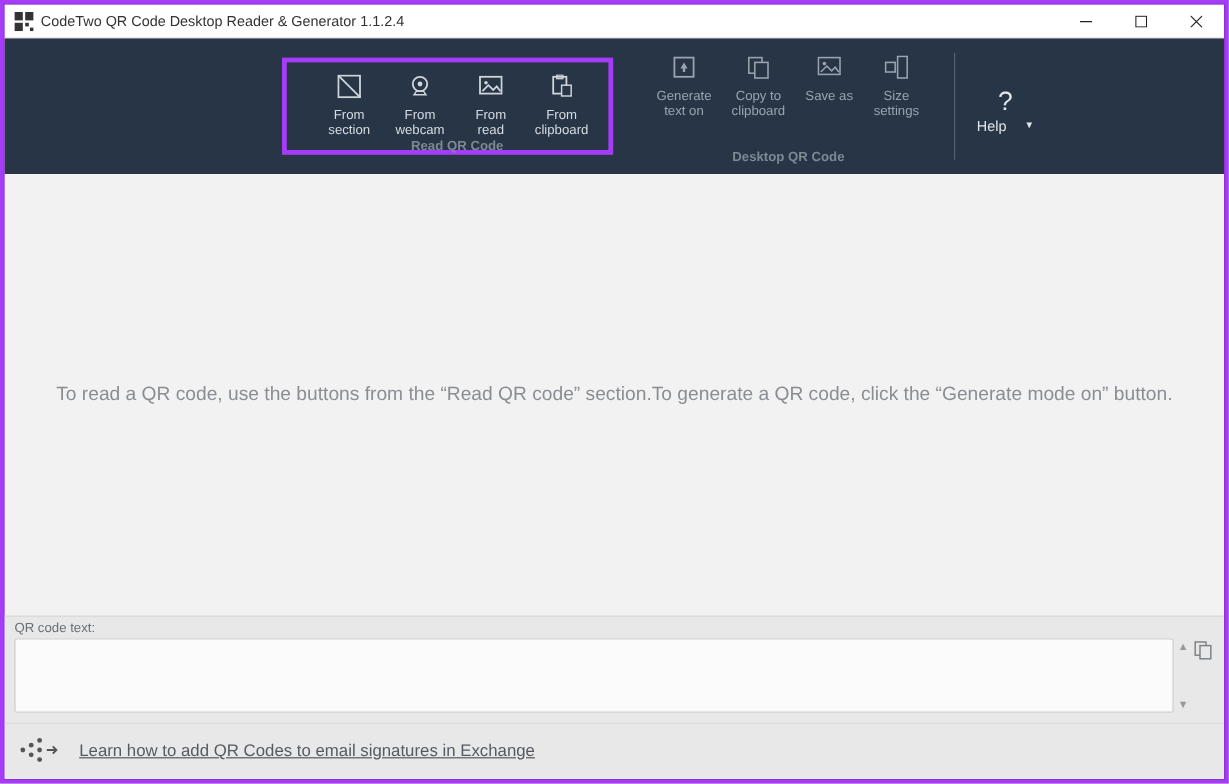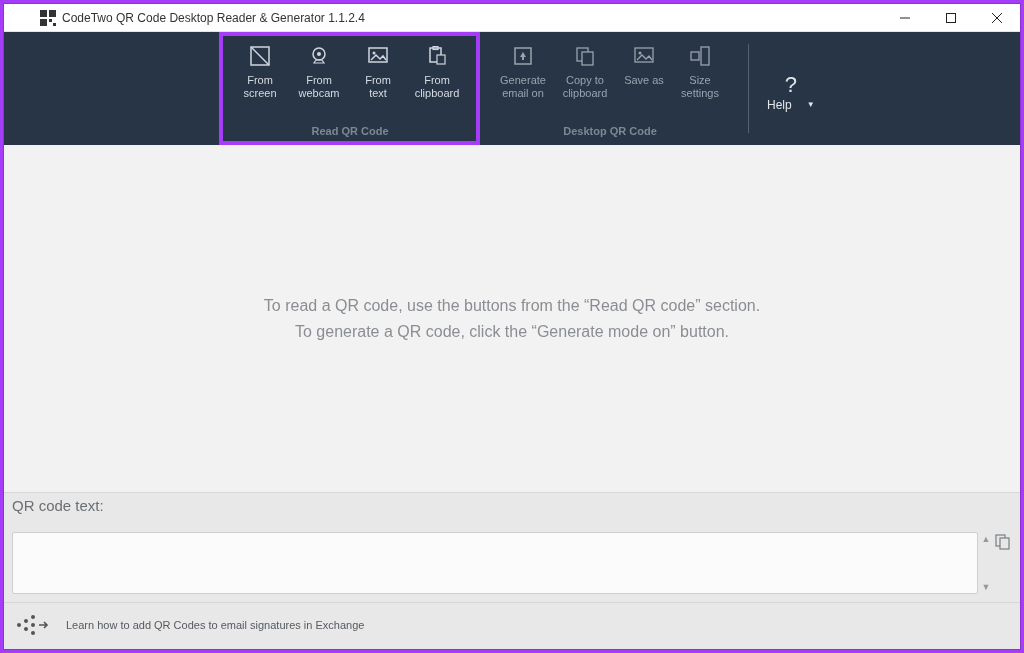--- a/index.html
+++ b/index.html
@@ -23,21 +23,20 @@
     flex-direction: column;
     box-shadow: 0 0 0 1px rgba(0,0,0,0.15);
   }
   
   .titlebar {
     height: 28px;
     display: flex;
     align-items: center;
     background: #fff;
     border-bottom: 1px solid #e5e5e5;
-    padding-left: 28px;
   }
   .titlebar .app-icon {
     width: 16px;
     height: 16px;
     margin: 0 6px 0 8px;
   }
   .titlebar .title-text {
     font-size: 12px;
     color: #333;
     flex: 0 0 auto;
@@ -64,22 +63,22 @@
   }
   .ribbon-group {
     display: flex;
     flex-direction: column;
     align-items: center;
     padding: 6px 12px 4px 12px;
     position: relative;
   }
   .ribbon-group.highlighted {
     border: 4px solid #a53cf7;
-    margin: 0;
-    padding: 2px 8px 0 9px;
+    margin: 16px;
+    padding: 2px 8px 0 24px;
   }
   .ribbon-row {
     display: flex;
     gap: 0px;
   }
   .ribbon-btn {
     width: 62px;
     display: flex;
     flex-direction: column;
     align-items: center;
@@ -141,39 +140,39 @@
   
   .content {
     flex: 1;
     background: #f2f2f2;
     display: flex;
     flex-direction: column;
   }
   .center-msg {
     flex: 1;
     display: flex;
-    flex-direction: column;
+    flex-direction: row;
     align-items: center;
     justify-content: center;
     color: #8a8e93;
     font-size: 16px;
     line-height: 26px;
     text-align: center;
     padding: 0 30px;
   }
   .qr-panel {
     background: #e8e8e8;
     border-top: 1px solid #d7d7d7;
     padding: 4px 8px 8px 8px;
     position: relative;
   }
   .qr-label {
-    font-size: 15px;
+    font-size: 11px;
     color: #6b6f73;
-    margin-bottom: 18px;
+    margin-bottom: 2px;
   }
   .qr-textwrap {
     display: flex;
     align-items: stretch;
   }
   .qr-textarea {
     flex: 1;
     height: 62px;
     background: #fbfbfb;
     border: 1px solid #cfcfcf;
@@ -214,22 +213,23 @@
     display: flex;
     align-items: center;
     justify-content: center;
   }
   .footer-links {
     display: flex;
     flex-direction: column;
     gap: 2px;
   }
   .footer-links a {
-    font-size: 11px;
+    font-size: 14px;
     color: #555a60;
+    text-decoration: underline;
   }
 </style>
 </head>
 <body>
 
 <div class="window">
 
   <div class="titlebar">
     <span class="app-icon">
       <svg viewBox="0 0 16 16">
@@ -265,21 +265,21 @@
     <div class="ribbon-group highlighted">
       <div class="ribbon-row">
         <div class="ribbon-btn narrow">
           <span class="icon-slot">
             <svg width="20" height="20" viewBox="0 0 20 20">
                 <rect x="1" y="1" width="18" height="18" fill="none" stroke="#cfd5db" stroke-width="1.5"></rect>
                 <line x1="1" y1="1" x2="19" y2="19" stroke="#cfd5db" stroke-width="1.5"></line>
               </svg>
           </span>
           <span class="lbl1">From</span>
-          <span class="lbl2">screen</span>
+          <span class="lbl2">section</span>
         </div>
         <div class="ribbon-btn">
           <span class="icon-slot">
             <svg width="20" height="20" viewBox="0 0 20 20">
                 <circle cx="10" cy="8" r="6" fill="none" stroke="#cfd5db" stroke-width="1.5"></circle>
                 <circle cx="10" cy="8" r="2" fill="#cfd5db"></circle>
                 <path d="M5 17 L15 17 L13 14 L7 14 Z" fill="none" stroke="#cfd5db" stroke-width="1.2"></path>
               </svg>
           </span>
           <span class="lbl1">From</span>
@@ -287,21 +287,21 @@
         </div>
         <div class="ribbon-btn narrow">
           <span class="icon-slot">
             <svg width="20" height="20" viewBox="0 0 20 20">
                 <rect x="1" y="2" width="18" height="14" fill="none" stroke="#cfd5db" stroke-width="1.5"></rect>
                 <circle cx="6" cy="7" r="1.5" fill="#cfd5db"></circle>
                 <path d="M3 14 L8 9 L12 13 L15 10 L18 14" fill="none" stroke="#cfd5db" stroke-width="1.5"></path>
               </svg>
           </span>
           <span class="lbl1">From</span>
-          <span class="lbl2">text</span>
+          <span class="lbl2">read</span>
         </div>
         <div class="ribbon-btn">
           <span class="icon-slot">
             <svg width="20" height="20" viewBox="0 0 20 20">
                 <rect x="3" y="2" width="11" height="14" fill="none" stroke="#cfd5db" stroke-width="1.5"></rect>
                 <rect x="6" y="0.5" width="5" height="3" fill="none" stroke="#cfd5db" stroke-width="1.2"></rect>
                 <rect x="10" y="9" width="8" height="9" fill="#273547" stroke="#cfd5db" stroke-width="1.2"></rect>
               </svg>
           </span>
           <span class="lbl1">From</span>
@@ -314,21 +314,21 @@
     <div class="ribbon-group">
       <div class="ribbon-row">
         <div class="ribbon-btn gen">
           <span class="icon-slot">
             <svg width="20" height="20" viewBox="0 0 20 20">
                 <rect x="2" y="2" width="16" height="16" fill="none" stroke="#9aa3ae" stroke-width="1.5"></rect>
                 <path d="M7 11 L10 6 L13 11 L11 11 L11 14 L9 14 L9 11 Z" fill="#9aa3ae"></path>
               </svg>
           </span>
           <span class="lbl1">Generate</span>
-          <span class="lbl2">email on</span>
+          <span class="lbl2">text on</span>
         </div>
         <div class="ribbon-btn gen">
           <span class="icon-slot">
             <svg width="20" height="20" viewBox="0 0 20 20">
                 <rect x="2" y="2" width="11" height="13" fill="none" stroke="#9aa3ae" stroke-width="1.3"></rect>
                 <rect x="7" y="6" width="11" height="13" fill="#273547" stroke="#9aa3ae" stroke-width="1.3"></rect>
               </svg>
           </span>
           <span class="lbl1">Copy to</span>
           <span class="lbl2">clipboard</span>

